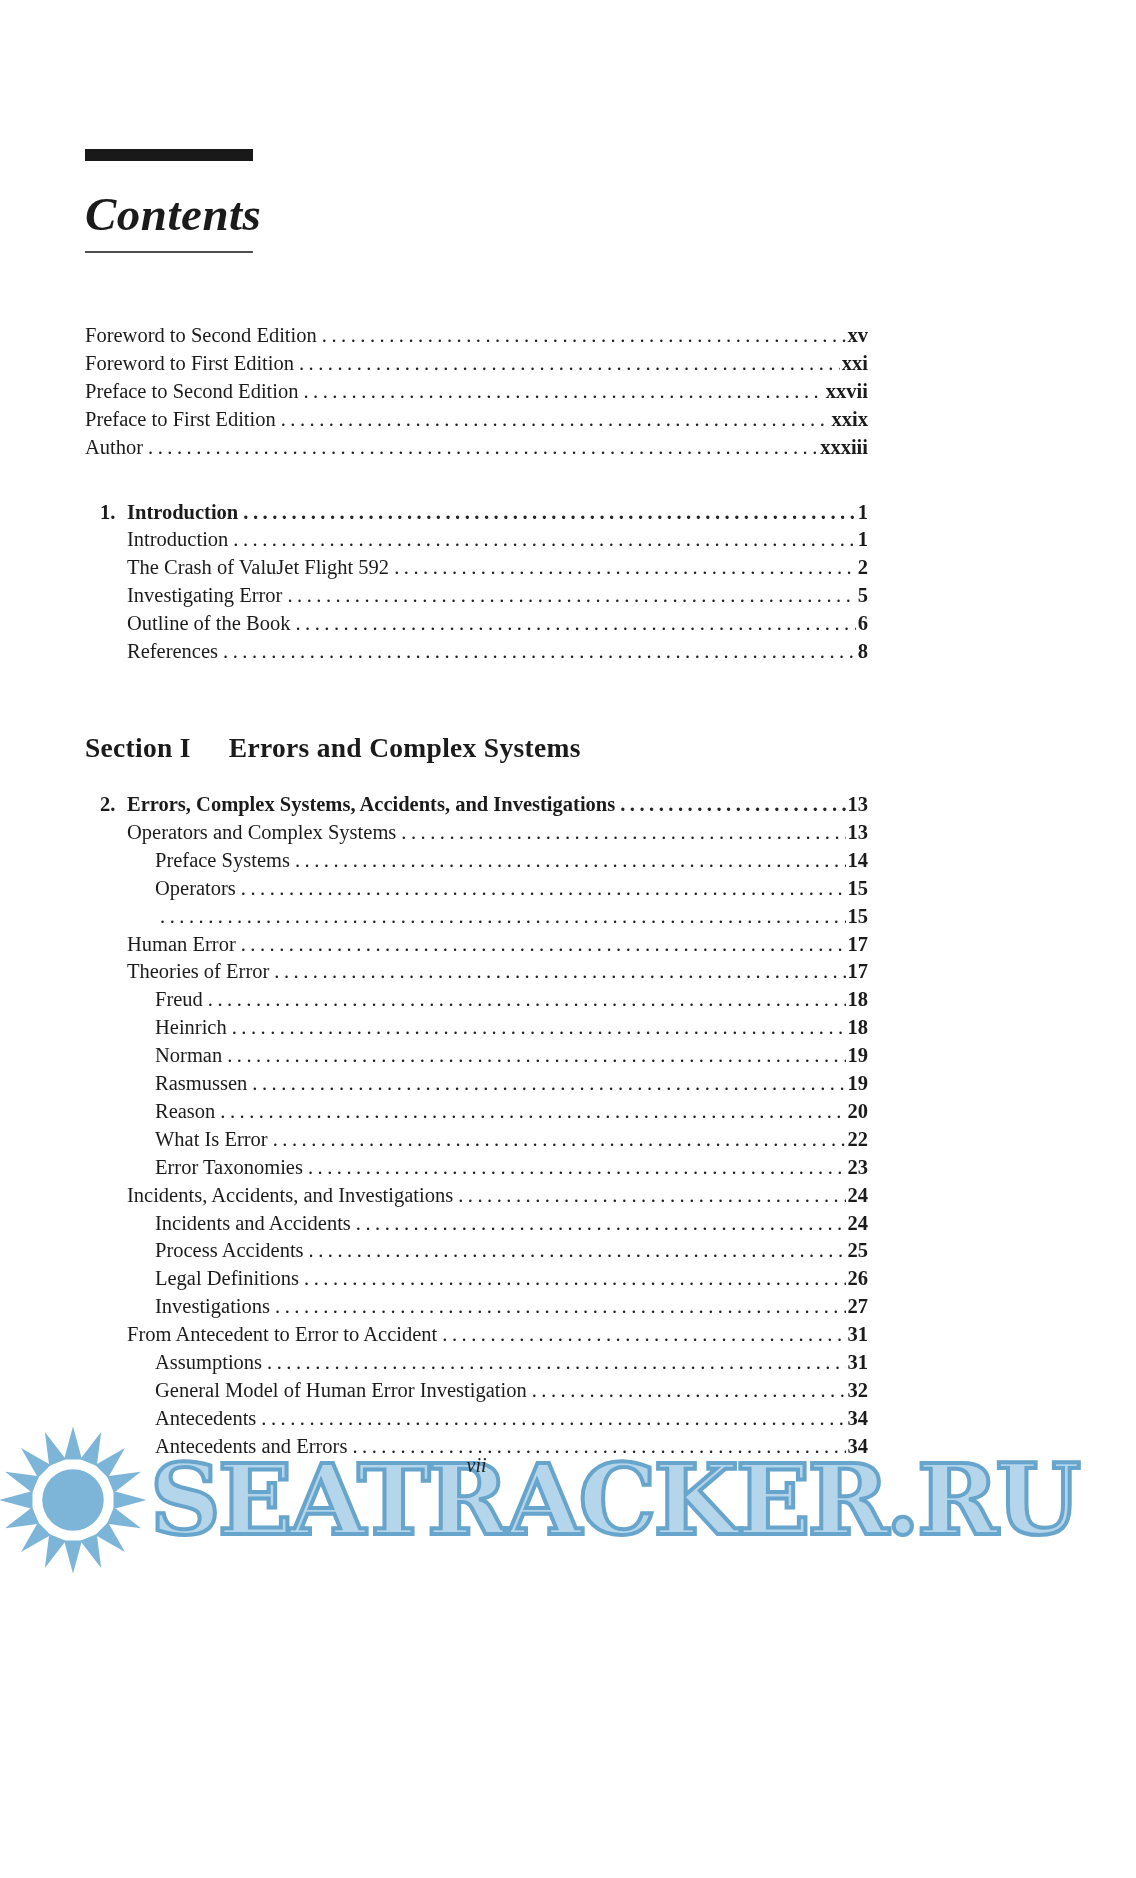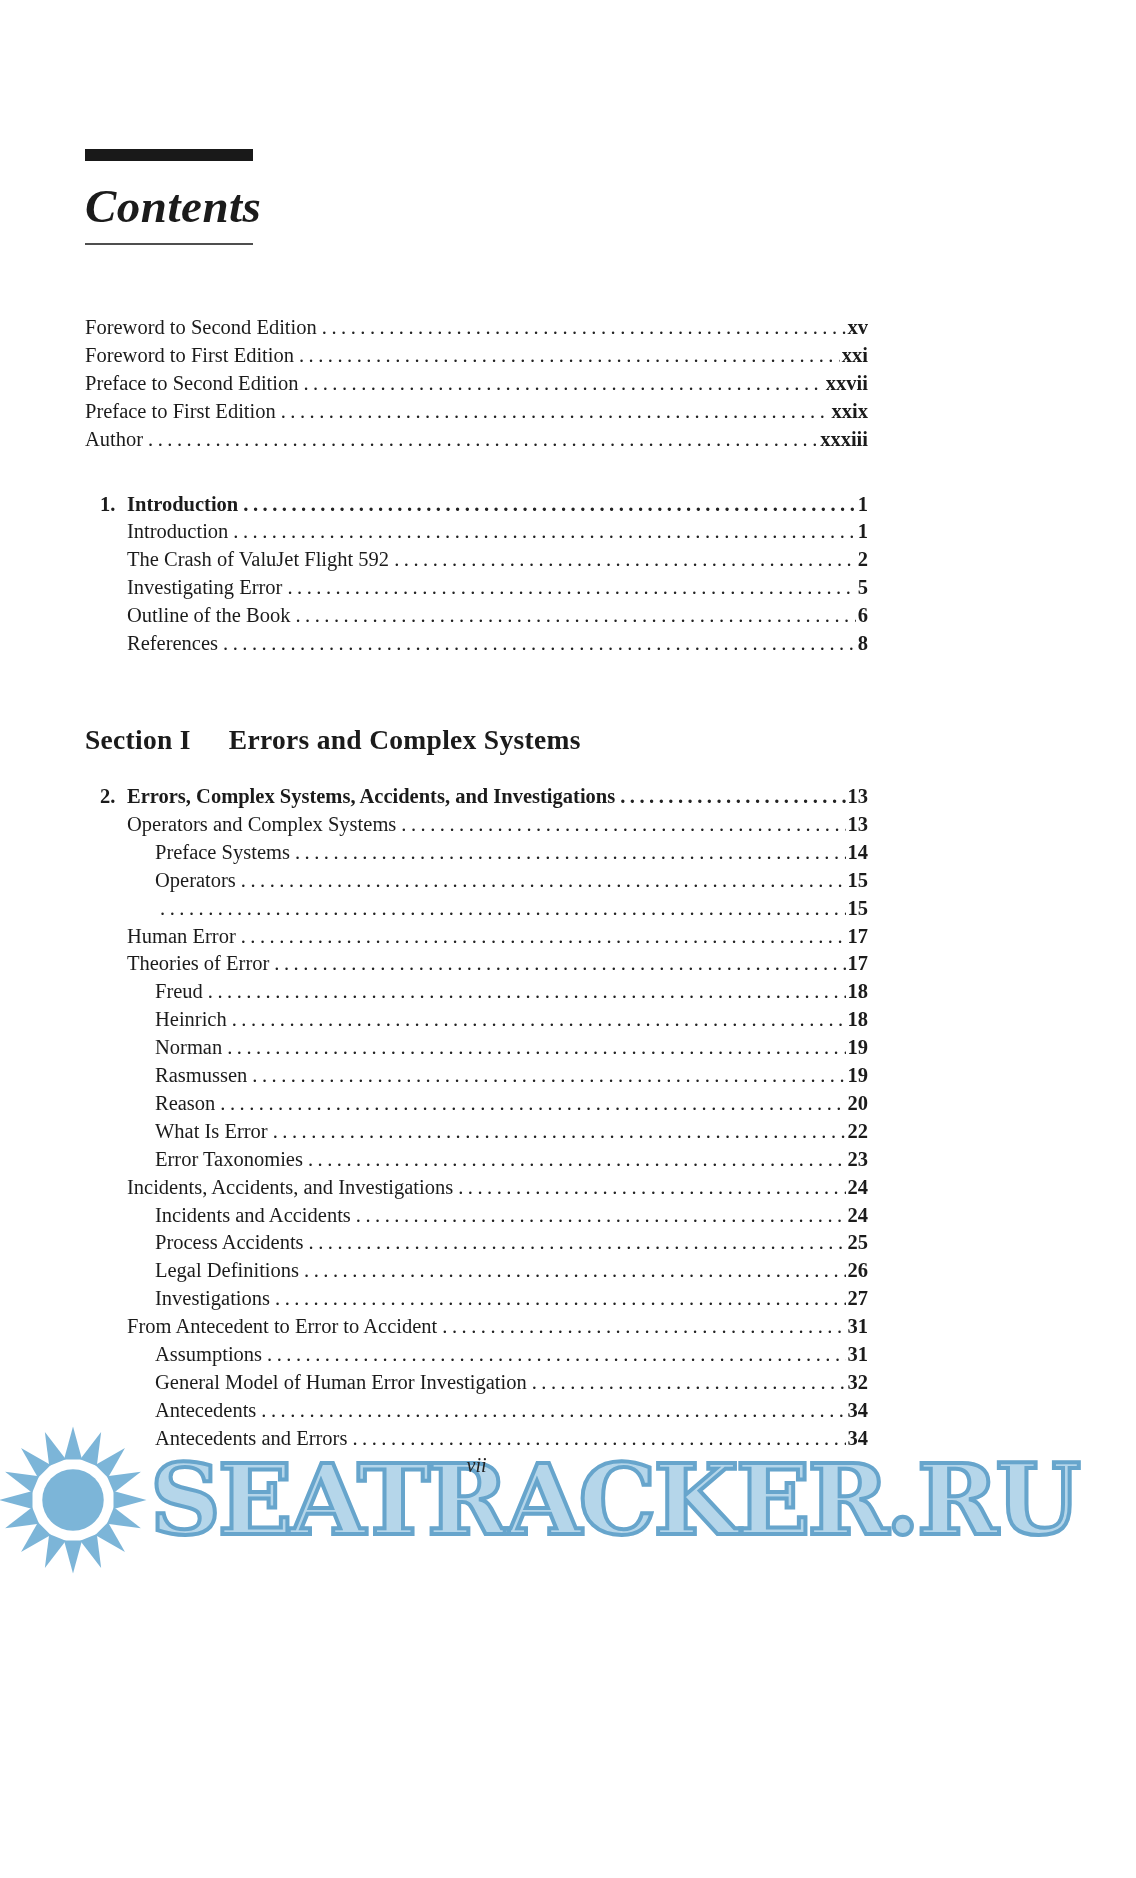--- a/index.html
+++ b/index.html
@@ -23,21 +23,21 @@
     margin-top: 149px;
     width: 168px;
     height: 12px;
     background: #191919;
   }
   .page-title {
     font-size: 47px;
     line-height: 58px;
     font-style: italic;
     font-weight: 700;
-    margin: 16px 0 0 0;
+    margin: 24px 0 0 0;
     letter-spacing: 0.5px;
   }
   .title-rule {
     width: 168px;
     height: 2px;
     background: #4f4f4f;
     margin-top: 8px;
   }
   .toc-block { font-size: 20.5px; }
   .toc-row {

